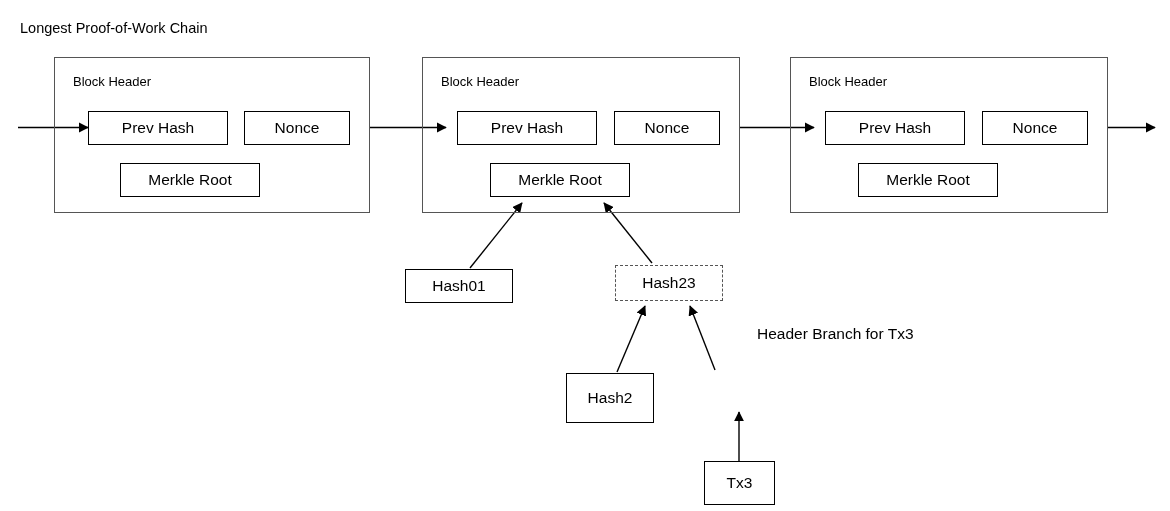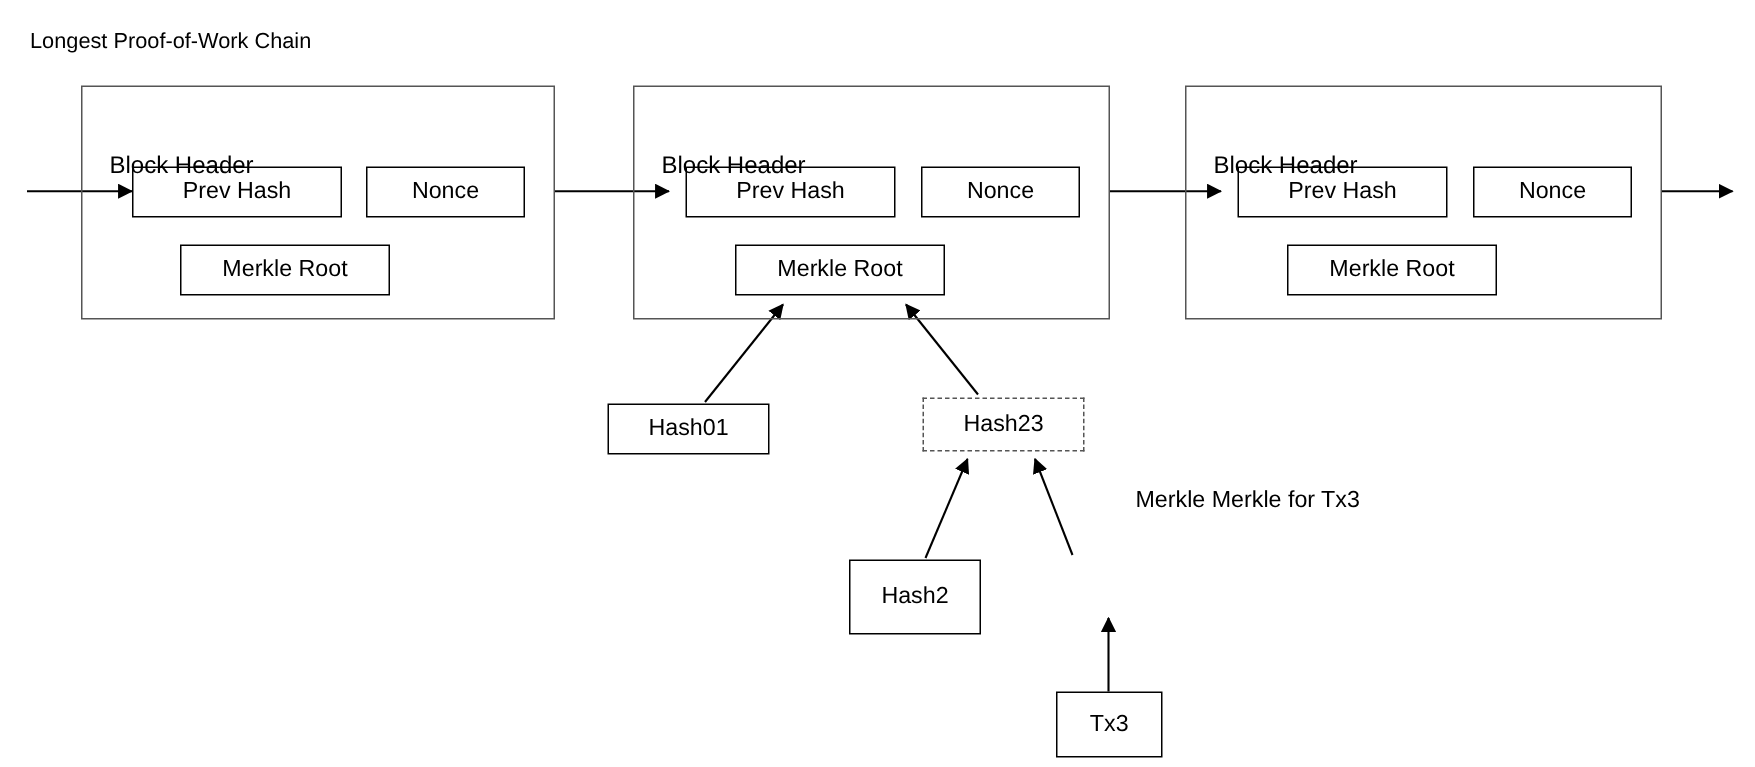--- a/index.html
+++ b/index.html
@@ -30,22 +30,21 @@
     white-space: nowrap;
     line-height: 1;
     font-family: "Liberation Sans", sans-serif;
     color: #000000;
   }
   .title-label {
     font-size: 14.5px;
     text-align: center;
   }
   .block-title {
-    font-size: 16px;
-    margin-top: 28px;
+    font-size: 13px;
   }
   .box-label {
     font-size: 15.5px;
     text-align: center;
   }
   .annot-label {
     font-size: 15.5px;
   }
   .boxed {
     position: absolute;
@@ -147,15 +146,15 @@
 
   <div class="boxed solid-box" style="left:566px; top:373px; width:88px; height:50px;">
     <span class="lbl box-label" style="position:static;">Hash2</span>
   </div>
 
 
   <div class="boxed solid-box" style="left:704px; top:461px; width:71px; height:44px;">
     <span class="lbl box-label" style="position:static;">Tx3</span>
   </div>
 
-  <div class="lbl annot-label" style="left:757px; top:326px;">Merkle Merkle for Tx3</div>
+  <div class="lbl annot-label" style="left:757px; top:326px;">Header Branch for Tx3</div>
 
 </div>
 
 </body></html>

